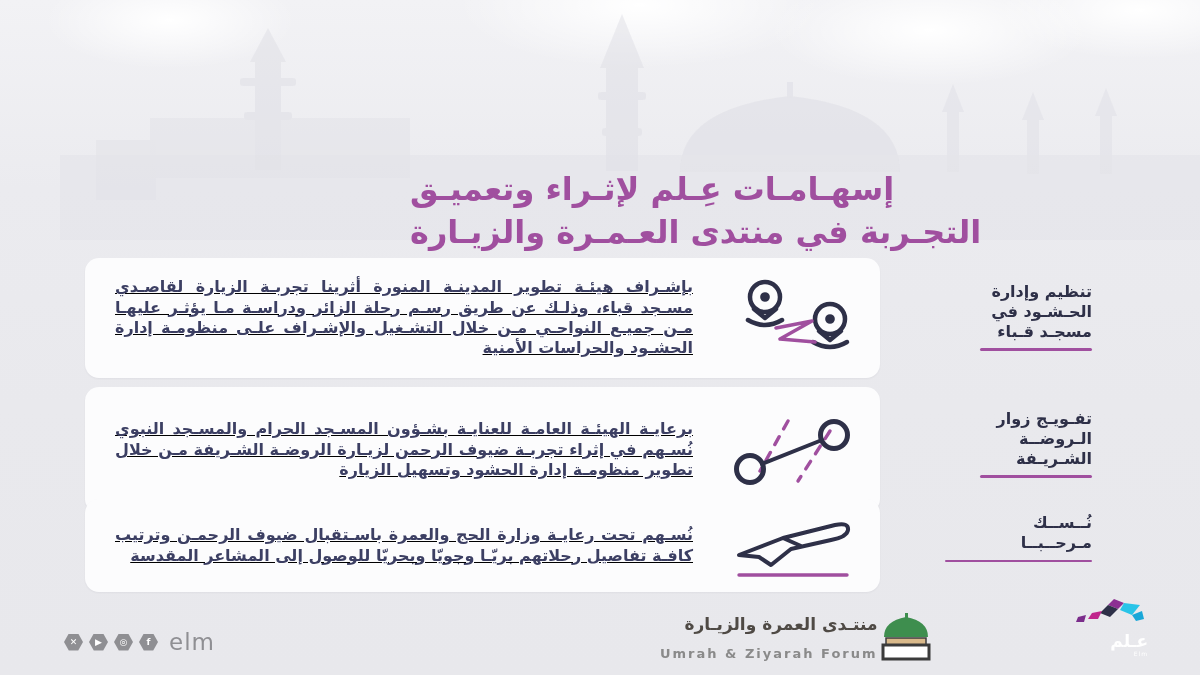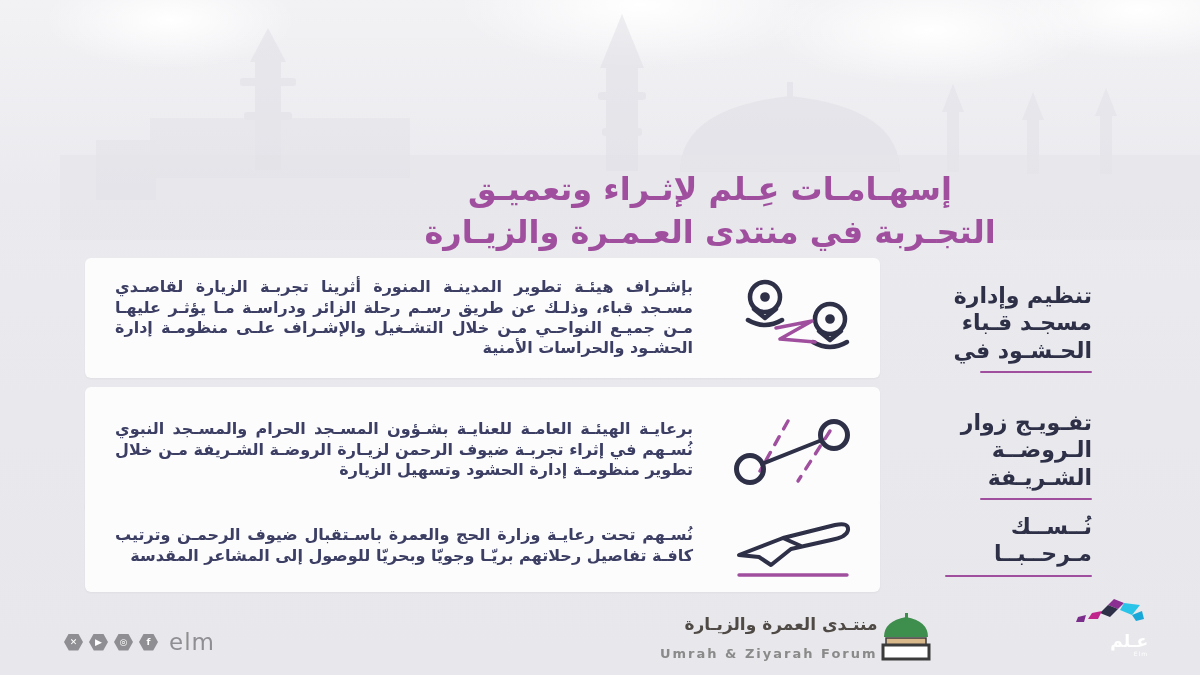--- a/index.html
+++ b/index.html
@@ -12,40 +12,40 @@
     position:absolute;top:0;left:0;width:1200px;height:200px;
     background:
       radial-gradient(180px 70px at 170px 20px,#ffffff 0%,rgba(255,255,255,0) 70%),
       radial-gradient(260px 90px at 640px 5px,#ffffff 0%,rgba(255,255,255,0) 70%),
       radial-gradient(230px 80px at 930px 30px,#ffffff 0%,rgba(255,255,255,0) 70%),
       radial-gradient(200px 70px at 1140px 10px,#ffffff 0%,rgba(255,255,255,0) 70%);
   }
   .mosque-bg{position:absolute;top:0;left:0;opacity:.55;}
   .title{
     position:absolute;top:168px;left:410px;width:600px;
-    text-align:center;direction:rtl;
+    text-align:left;direction:rtl;
     color:#a04f9f;font-weight:bold;font-size:32px;line-height:1.35;
   }
   .card{
-    position:absolute;left:85px;width:795px;background:#fcfcfd;border-radius:6px;
+    position:absolute;left:85px;width:795px;background:#fcfcfd;border-radius:14px;
     box-shadow:0 1px 2px rgba(40,40,60,.05);
-    display:flex;align-items:center;
+    display:flex;align-items:center;text-decoration:underline;
   }
   .card .body{
     flex:1;order:1;direction:rtl;text-align:justify;
     color:#3c3f63;font-size:16px;line-height:1.28;font-weight:bold;
     padding:14px 12px 14px 30px;
   }
   .card .icon-box{order:2;width:175px;display:flex;align-items:center;justify-content:center;}
   .card1{top:258px;height:120px;}
   .card2{top:387px;height:126px;}
   .card3{top:499px;height:93px;}
   .heading{
     position:absolute;direction:rtl;text-align:right;right:108px;
-    color:#2e3048;font-weight:bold;font-size:22px;line-height:1.24;
+    color:#2e3048;font-weight:bold;font-size:16px;line-height:1.24;
   }
   .h1{top:282px;}
   .h2{top:403px;margin-top:6px;}
   .h3{top:513px;}
   .underline{height:2.5px;background:#a04f9f;margin-top:7px;margin-right:0;margin-left:auto;border-radius:2px;}
   .u1{width:112px;}
   .u2{width:112px;}
   .u3{width:147px;}
 
   .footer{position:absolute;bottom:0;left:0;width:1200px;height:70px;}
@@ -151,22 +151,22 @@
       <svg width="140" height="74" viewBox="0 0 140 74">
         <path d="M16 46 L60 29 L112 16 Q126 13 125 21 Q124 28 108 31 L68 40 L48 56 L36 48 Z
                  M60 29 L78 37" fill="none" stroke="#2e3048" stroke-width="4" stroke-linecap="round" stroke-linejoin="round"></path>
         <line x1="16" y1="66" x2="124" y2="66" stroke="#a04f9f" stroke-width="3.4" stroke-linecap="round"></line>
       </svg>
     </div>
   </div>
 
   <div class="heading h1">
     <div>تنظيم وإدارة</div>
+    <div>الحـشـود في</div>
     <div>مسجـد قـباء</div>
-    <div>الحـشـود في</div>
     <div class="underline u1"></div>
   </div>
 
   <div class="heading h2">
     <div>تفـويـج زوار</div>
     <div>الـروضــة</div>
     <div>الشـريـفة</div>
     <div class="underline u2"></div>
   </div>
 

